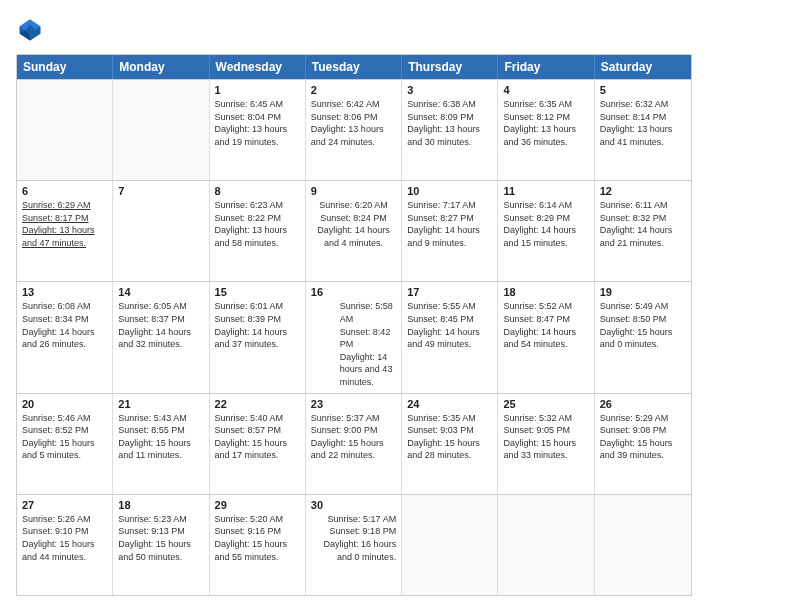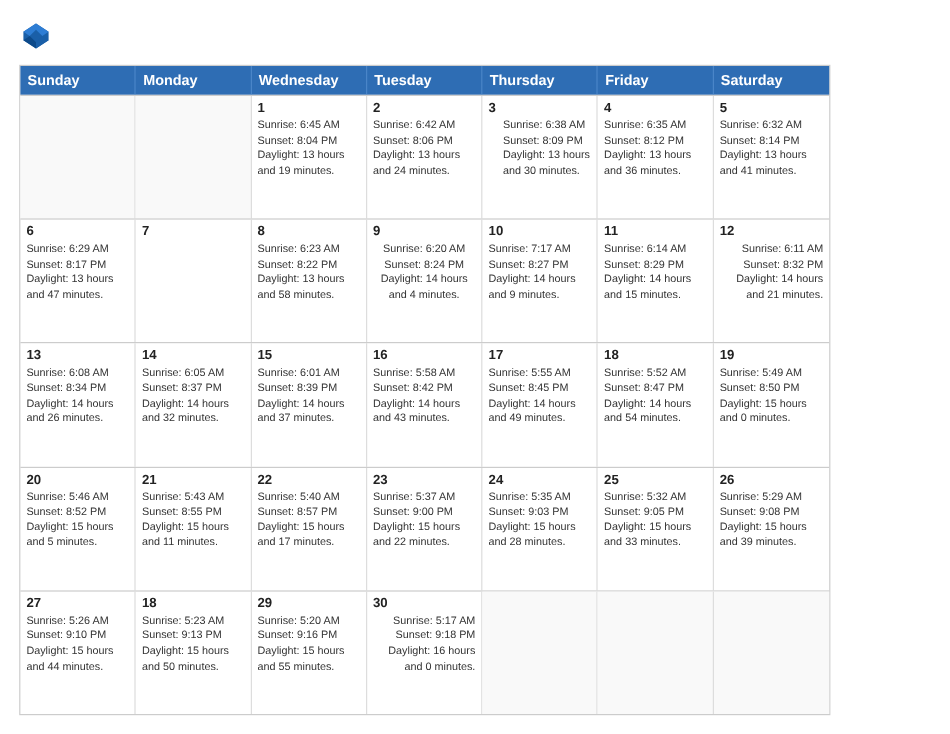--- a/index.html
+++ b/index.html
@@ -157,41 +157,41 @@
 Daylight: 13 hours and 19 minutes.</div>
           </div>
           <div class="cal-cell">
             <div class="day-number">2</div>
             <div class="cell-detail" style="white-space: pre-line;">Sunrise: 6:42 AM
 Sunset: 8:06 PM
 Daylight: 13 hours and 24 minutes.</div>
           </div>
           <div class="cal-cell">
             <div class="day-number">3</div>
-            <div class="cell-detail" style="white-space: pre-line; margin-left: 12px;">Sunrise: 6:38 AM
+            <div class="cell-detail" style="white-space: pre-line;">Sunrise: 6:38 AM
 Sunset: 8:09 PM
 Daylight: 13 hours and 30 minutes.</div>
           </div>
           <div class="cal-cell">
             <div class="day-number">4</div>
             <div class="cell-detail" style="white-space: pre-line;">Sunrise: 6:35 AM
 Sunset: 8:12 PM
 Daylight: 13 hours and 36 minutes.</div>
           </div>
           <div class="cal-cell">
             <div class="day-number">5</div>
             <div class="cell-detail" style="white-space: pre-line;">Sunrise: 6:32 AM
 Sunset: 8:14 PM
 Daylight: 13 hours and 41 minutes.</div>
           </div>
         </div>
         <div class="cal-week">
           <div class="cal-cell">
             <div class="day-number">6</div>
-            <div class="cell-detail" style="white-space: pre-line;">Sunrise: 6:29 AM
+            <div class="cell-detail" style="white-space: pre-line; text-decoration: underline;">Sunrise: 6:29 AM
 Sunset: 8:17 PM
 Daylight: 13 hours and 47 minutes.</div>
           </div>
           <div class="cal-cell">
             <div class="day-number">7</div>
           </div>
           <div class="cal-cell">
             <div class="day-number">8</div>
             <div class="cell-detail" style="white-space: pre-line;">Sunrise: 6:23 AM
 Sunset: 8:22 PM
@@ -210,21 +210,21 @@
 Daylight: 14 hours and 9 minutes.</div>
           </div>
           <div class="cal-cell">
             <div class="day-number">11</div>
             <div class="cell-detail" style="white-space: pre-line;">Sunrise: 6:14 AM
 Sunset: 8:29 PM
 Daylight: 14 hours and 15 minutes.</div>
           </div>
           <div class="cal-cell">
             <div class="day-number">12</div>
-            <div class="cell-detail" style="white-space: pre-line; text-align: right;">Sunrise: 6:11 AM
+            <div class="cell-detail" style="white-space: pre-line;">Sunrise: 6:11 AM
 Sunset: 8:32 PM
 Daylight: 14 hours and 21 minutes.</div>
           </div>
         </div>
         <div class="cal-week">
           <div class="cal-cell">
             <div class="day-number">13</div>
             <div class="cell-detail" style="white-space: pre-line;">Sunrise: 6:08 AM
 Sunset: 8:34 PM
 Daylight: 14 hours and 26 minutes.</div>
@@ -236,21 +236,21 @@
 Daylight: 14 hours and 32 minutes.</div>
           </div>
           <div class="cal-cell">
             <div class="day-number">15</div>
             <div class="cell-detail" style="white-space: pre-line;">Sunrise: 6:01 AM
 Sunset: 8:39 PM
 Daylight: 14 hours and 37 minutes.</div>
           </div>
           <div class="cal-cell">
             <div class="day-number">16</div>
-            <div class="cell-detail" style="white-space: pre-line;">Sunrise: 5:58 AM
+            <div class="cell-detail" style="white-space: pre-line; margin-left: 29px;">Sunrise: 5:58 AM
 Sunset: 8:42 PM
 Daylight: 14 hours and 43 minutes.</div>
           </div>
           <div class="cal-cell">
             <div class="day-number">17</div>
             <div class="cell-detail" style="white-space: pre-line;">Sunrise: 5:55 AM
 Sunset: 8:45 PM
 Daylight: 14 hours and 49 minutes.</div>
           </div>
           <div class="cal-cell">

